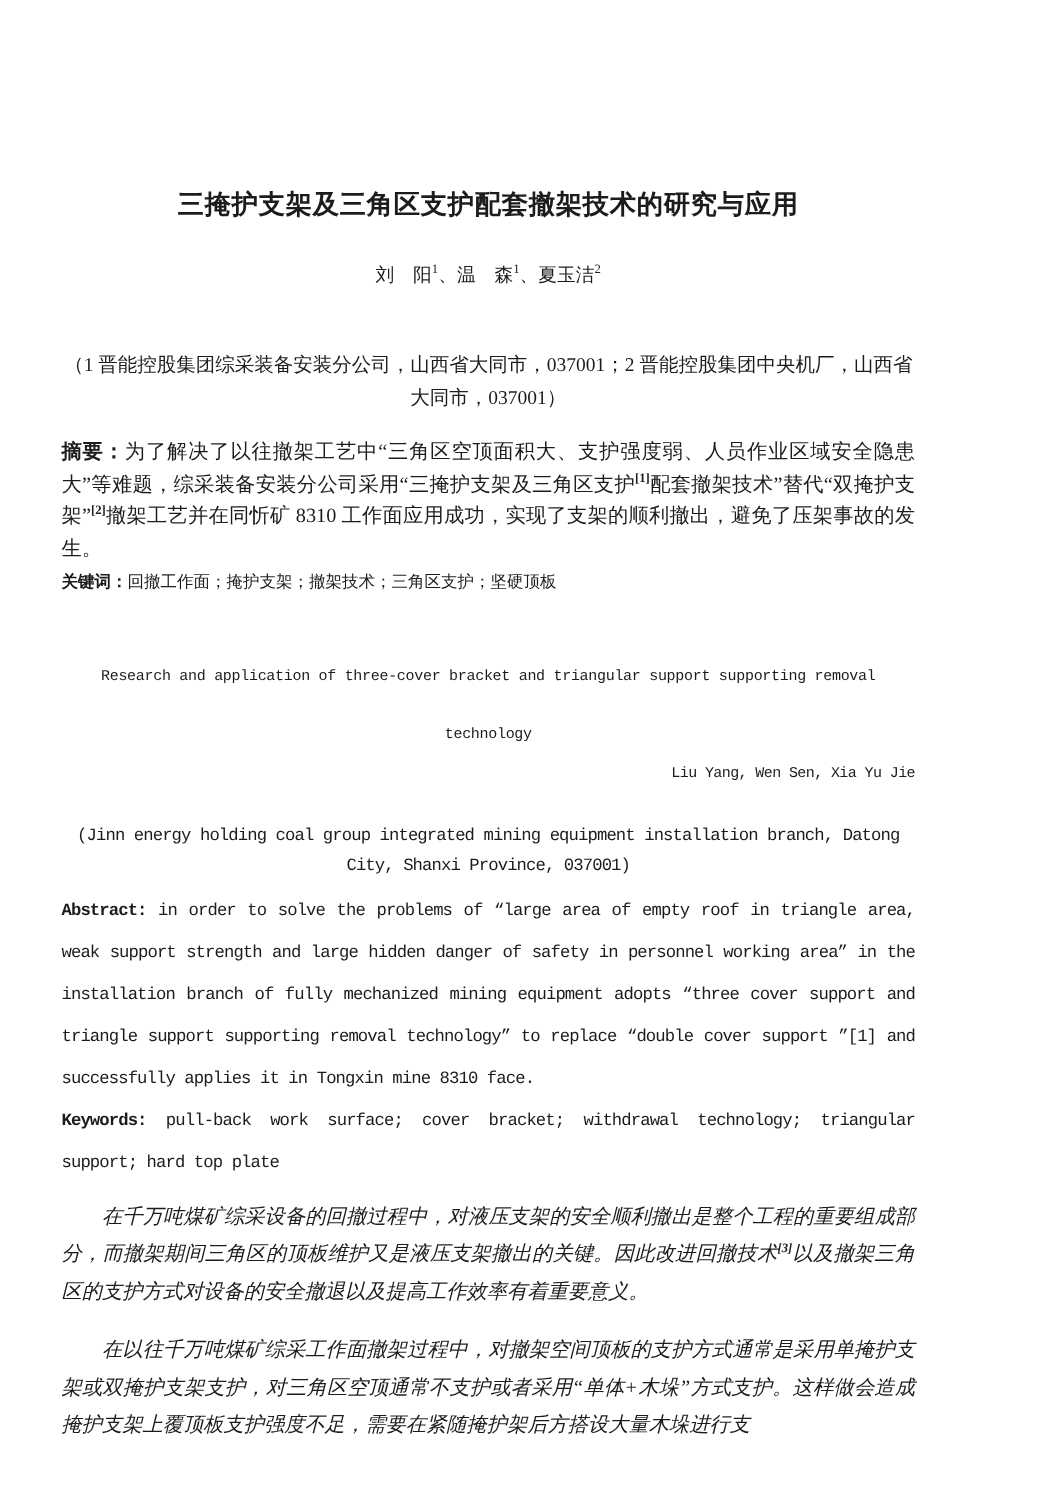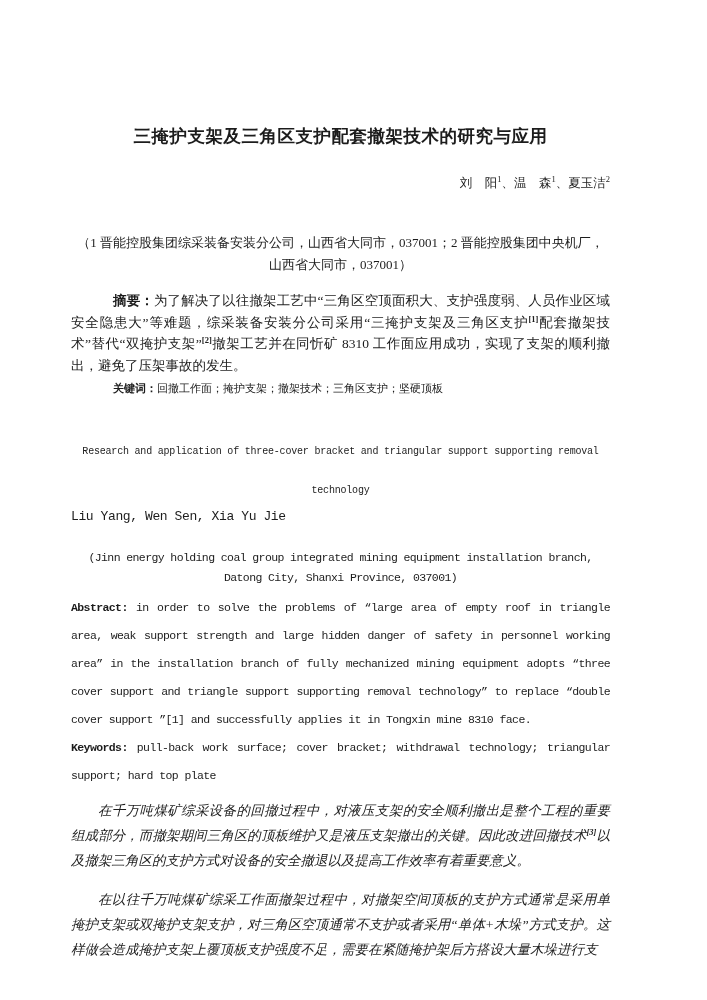--- a/index.html
+++ b/index.html
@@ -11,34 +11,34 @@
     width: 707px;
     height: 1000px;
     overflow: hidden;
     color: #1c1c1c;
     font-family: "Liberation Serif", serif;
   }
   .page {
     box-sizing: border-box;
     width: 707px;
     height: 1000px;
-    padding: 123px 97px 0 71px;
+    padding: 123px 97px 0 41px;
   }
   
   .cn-title {
     font-size: 17.5px;
     font-weight: bold;
     text-align: center;
     letter-spacing: 0.5px;
     line-height: 26px;
     margin: 0;
   }
   .cn-authors {
     margin-top: 25px;
-    text-align: right;
+    text-align: center;
     font-size: 12.5px;
     line-height: 18px;
   }
   .cn-authors sup {
     font-size: 8.5px;
     vertical-align: super;
     line-height: 0;
   }
   .cn-affiliation {
     margin-top: 40px;
@@ -47,21 +47,20 @@
     line-height: 22px;
   }
   .cn-abstract {
     margin-top: 14px;
     font-size: 13.5px;
     line-height: 21.5px;
     text-align: justify;
   }
   .cn-abstract .lbl, .cn-keywords .lbl {
     font-weight: bold;
-    margin-left: 42px;
   }
   .cn-abstract sup, .cn-body sup {
     font-size: 8.5px;
     font-weight: bold;
     vertical-align: super;
     line-height: 0;
   }
   .cn-keywords {
     margin-top: 2px;
     font-size: 11px;
@@ -75,22 +74,22 @@
   .en-title {
     margin-top: 32px;
     font-size: 10px;
     letter-spacing: -0.2px;
     text-align: center;
     line-height: 39px;
     font-weight: normal;
   }
   .en-authors {
     margin-top: -2px;
-    text-align: left;
-    font-size: 13px;
+    text-align: right;
+    font-size: 10px;
     letter-spacing: -0.4px;
     line-height: 18px;
   }
   .en-affiliation {
     margin-top: 22px;
     text-align: center;
     font-size: 11.5px;
     letter-spacing: -0.6px;
     line-height: 20px;
   }

